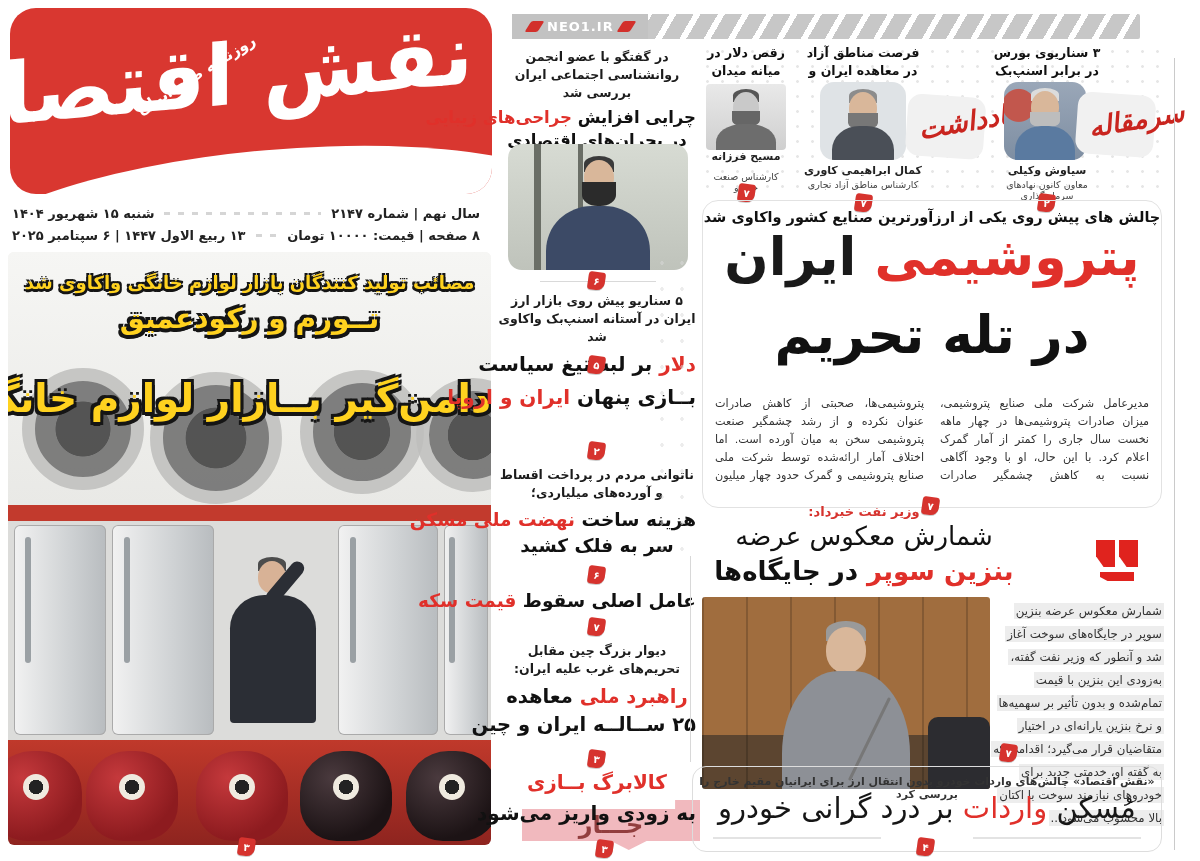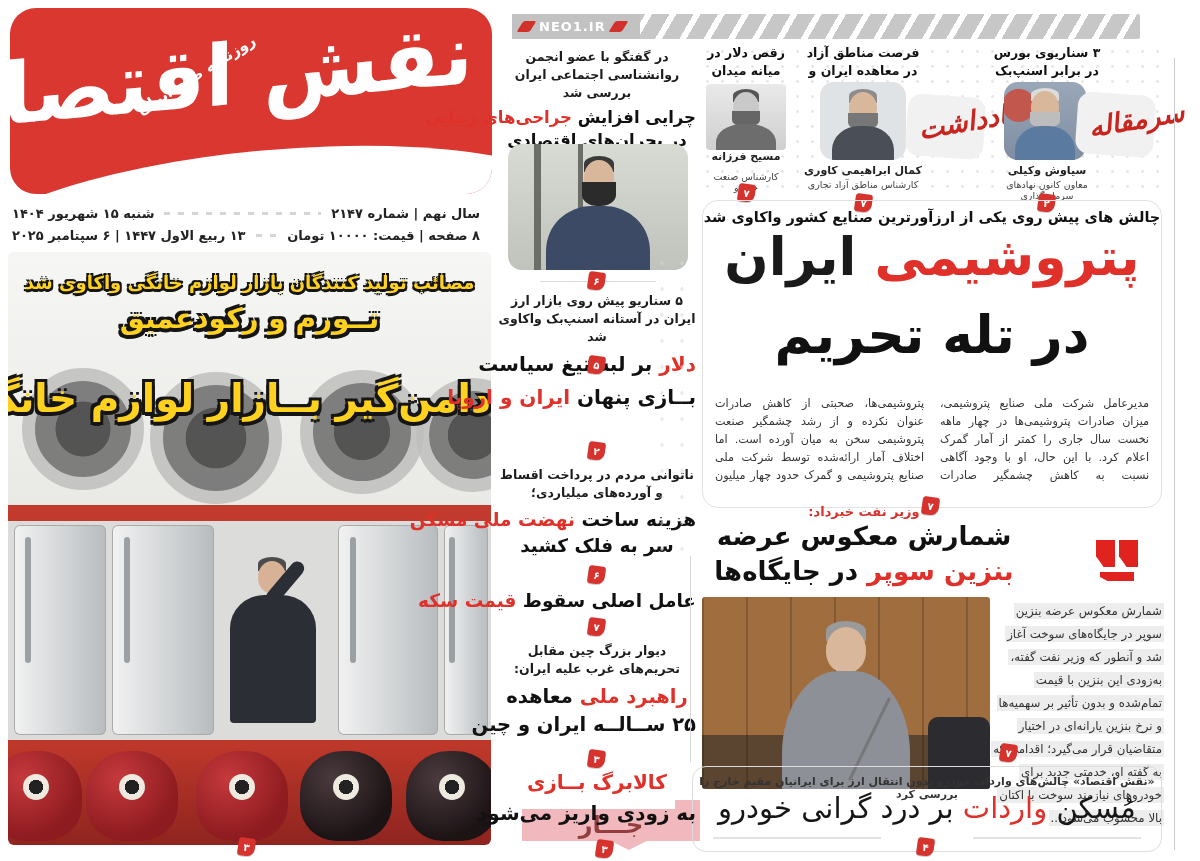--- a/index.html
+++ b/index.html
@@ -18,21 +18,21 @@
             transform:rotate(-32deg);white-space:nowrap;}
   .issue-info{position:absolute;left:12px;top:202px;width:468px;font-size:13px;font-weight:bold;color:#222;}
   .issue-row{display:flex;align-items:center;height:22px;}
   .leader{flex:1;height:3px;margin:0 10px;opacity:.35;
           background-image:repeating-linear-gradient(90deg,#888 0 6px,transparent 6px 14px);}
 
   
   .neo-bar{position:absolute;left:512px;top:14px;width:628px;height:25px;background:#c7c7c7;border-radius:2px;
            background-image:repeating-linear-gradient(-60deg,transparent 0 15px,#fff 15px 21px);}
   .neo-inner{position:absolute;left:0;top:0;width:120px;height:25px;background:#c2c2c2;display:flex;
-             align-items:center;gap:6px;direction:ltr;padding-left:8px;}
+             align-items:center;gap:6px;direction:ltr;padding-left:16px;}
   .neo-mark{width:13px;height:11px;background:#d2302b;transform:skewX(-32deg);border-radius:2px;}
   .neo-text{color:#fff;font-size:13px;font-weight:bold;letter-spacing:1px;}
 
   
   .feature{position:absolute;left:8px;top:252px;width:483px;height:593px;border-radius:6px;overflow:hidden;background:#f3f3f1;}
   .feature-top{position:absolute;left:0;top:0;width:100%;height:253px;background:linear-gradient(180deg,#f6f6f4,#e9e9e6);}
   .washer{position:absolute;border-radius:50%;border:13px solid #bfbfbd;background:radial-gradient(circle,#3a3a3a 0 40%,#6b6b6b 41% 100%);opacity:.85;}
   .feature-kicker{position:absolute;left:0;top:20px;width:100%;text-align:center;font-size:18px;font-weight:bold;
                   color:#ffd21f;white-space:nowrap;
                   text-shadow:-2px -2px 0 #151515,2px -2px 0 #151515,-2px 2px 0 #151515,2px 2px 0 #151515,0 3px 0 #151515;}
@@ -100,21 +100,21 @@
   .main-body{position:absolute;top:194px;left:12px;right:12px;height:100px;font-size:11.2px;line-height:1.6;
              color:#333;text-align:justify;columns:2;column-gap:16px;overflow:hidden;}
 
   
   .quote-icon{position:absolute;left:1096px;top:540px;width:46px;height:48px;}
   .quote-icon .q{position:absolute;top:0;width:19px;height:27px;background:#e0231e;
                  clip-path:polygon(0 0,100% 0,100% 100%,40% 100%,0 60%);}
   .quote-icon .qb{position:absolute;left:4px;top:32px;width:34px;height:9px;background:#e0231e;
                   clip-path:polygon(0 0,100% 0,100% 100%,22% 100%,0 55%);}
   .benz-kicker{position:absolute;left:724px;top:504px;width:280px;text-align:center;font-size:13px;font-weight:bold;color:#d6332e;}
-  .benz-h1{position:absolute;left:714px;top:521px;width:300px;text-align:center;font-size:26px;font-weight:bold;color:#111;white-space:nowrap;}
+  .benz-h1{position:absolute;left:714px;top:521px;width:300px;text-align:center;font-size:26px;font-weight:normal;color:#111;white-space:nowrap;}
   .benz-h2{position:absolute;left:714px;top:556px;width:300px;text-align:center;font-size:26px;font-weight:bold;color:#111;white-space:nowrap;}
   .benz-photo{position:absolute;left:702px;top:597px;width:288px;height:192px;overflow:hidden;border-radius:3px;
               background:linear-gradient(180deg,#a06d3e 0 70%,#5c4530 70% 100%);
               background-image:repeating-linear-gradient(90deg,rgba(0,0,0,.18) 0 2px,transparent 2px 44px),
                                linear-gradient(180deg,#a06d3e 0 72%,#5c4530 72% 100%);}
   .benz-body{position:absolute;left:992px;top:600px;width:172px;font-size:11.8px;line-height:1.95;color:#333;text-align:right;}
   .benz-body span{background:#ededed;box-decoration-break:clone;-webkit-box-decoration-break:clone;padding:1px 2px;}
   .mic{position:absolute;width:3px;height:92px;background:#777;transform:rotate(26deg);border-radius:2px;}
 
   

